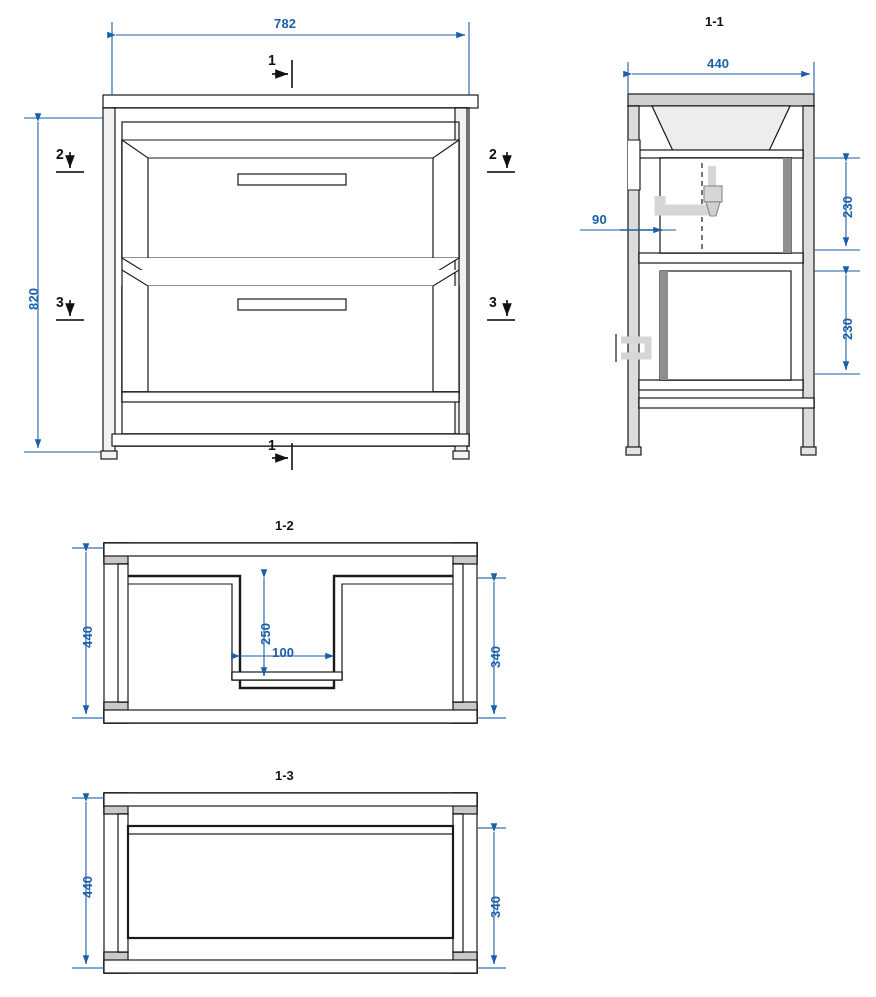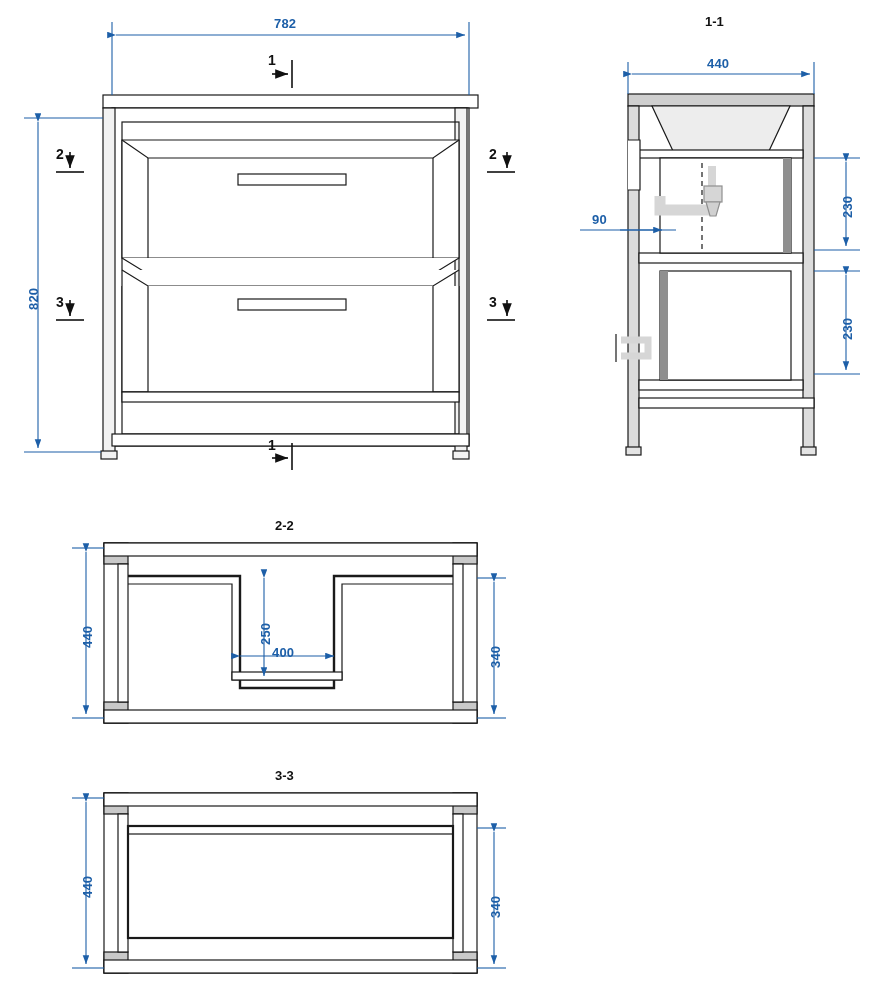--- a/index.html
+++ b/index.html
@@ -180,27 +180,27 @@
 
 <div class="dim" style="left:274px;top:16px;">782</div>
 <div class="dim vert" style="left:26px;top:310px;">820</div>
 
 <div class="sectlabel" style="left:705px;top:14px;">1-1</div>
 <div class="dim" style="left:707px;top:56px;">440</div>
 <div class="dim vert" style="left:840px;top:218px;">230</div>
 <div class="dim vert" style="left:840px;top:340px;">230</div>
 <div class="dim" style="left:592px;top:212px;">90</div>
 
-<div class="sectlabel" style="left:275px;top:518px;">2-2</div>
+<div class="sectlabel" style="left:275px;top:518px;">1-2</div>
 <div class="dim vert" style="left:80px;top:648px;">440</div>
 <div class="dim vert" style="left:488px;top:668px;">340</div>
 <div class="dim vert" style="left:258px;top:645px;">250</div>
-<div class="dim" style="left:272px;top:645px;">400</div>
-
-<div class="sectlabel" style="left:275px;top:768px;">3-3</div>
+<div class="dim" style="left:272px;top:645px;">100</div>
+
+<div class="sectlabel" style="left:275px;top:768px;">1-3</div>
 <div class="dim vert" style="left:80px;top:898px;">440</div>
 <div class="dim vert" style="left:488px;top:918px;">340</div>
 
 <div class="mark" style="left:268px;top:52px;">1</div>
 <div class="mark" style="left:268px;top:437px;">1</div>
 <div class="mark" style="left:56px;top:146px;">2</div>
 <div class="mark" style="left:489px;top:146px;">2</div>
 <div class="mark" style="left:56px;top:294px;">3</div>
 <div class="mark" style="left:489px;top:294px;">3</div>
 

